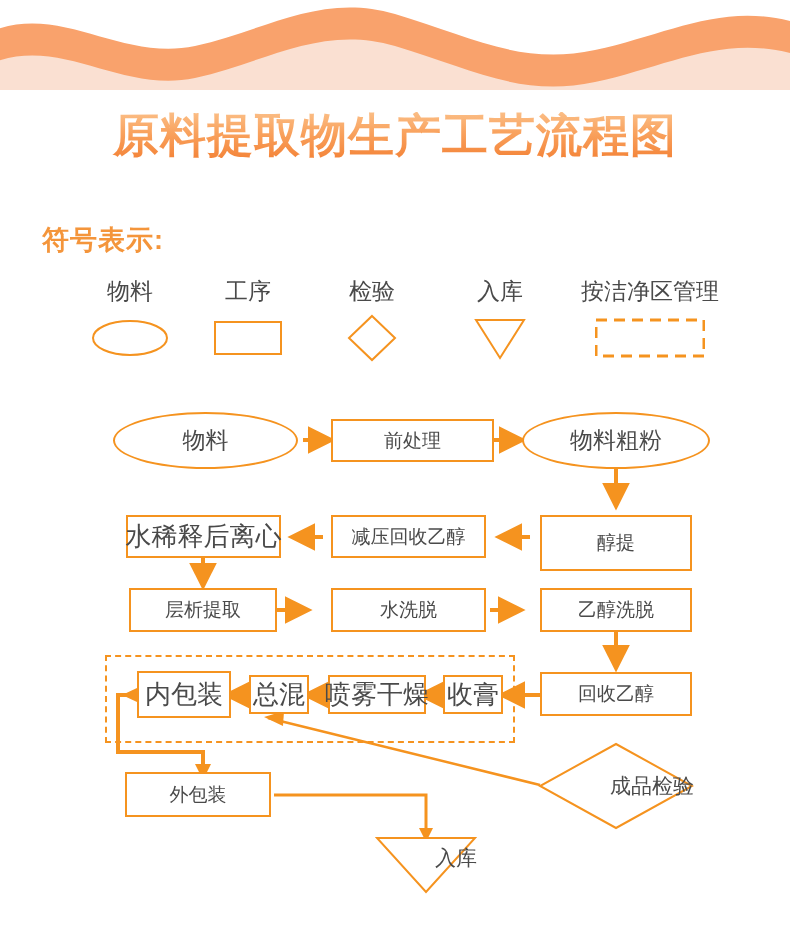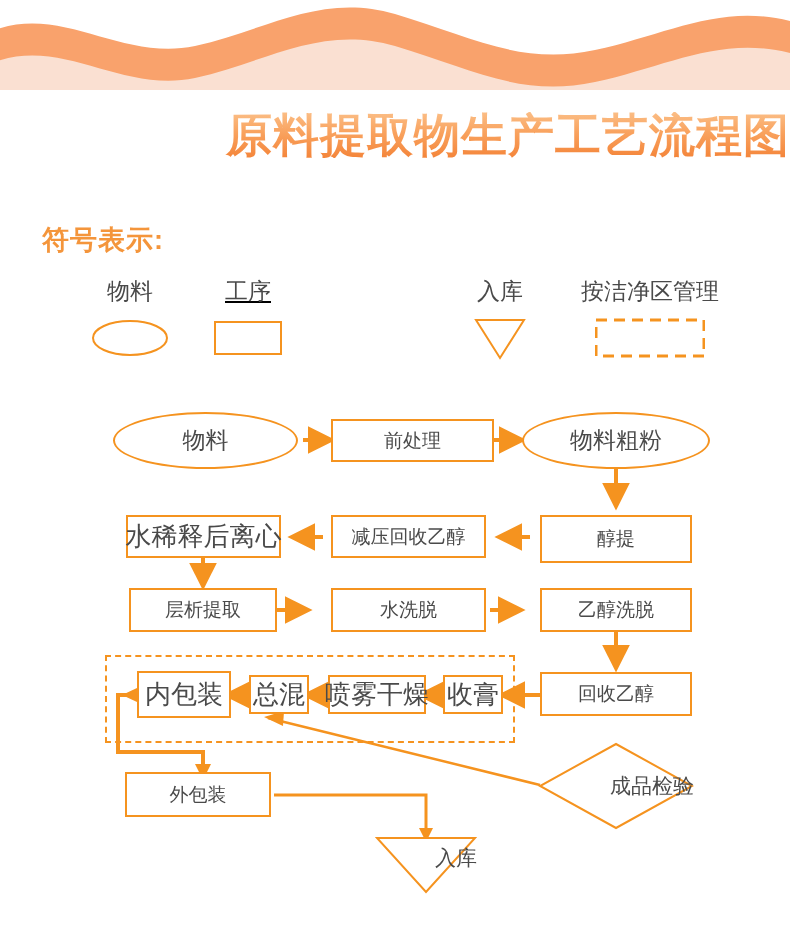--- a/index.html
+++ b/index.html
@@ -28,21 +28,21 @@
     overflow: hidden;
   }
   #wave-band svg { display: block; }
 
   
   #page-title {
     position: absolute;
     left: 0;
     top: 112px;
     width: 790px;
-    text-align: right;
+    text-align: center;
     font-size: 46px;
     font-weight: 700;
     letter-spacing: 1px;
     line-height: 1;
     background: linear-gradient(180deg, #FBBE86 0%, #F9A25E 45%, #F4853A 100%);
     -webkit-background-clip: text;
     background-clip: text;
     color: transparent;
     -webkit-text-fill-color: transparent;
   }
@@ -152,29 +152,37 @@
 
   <div class="legend-item" style="left:80px; top:279px; width:100px;">
     <div class="legend-label">物料</div>
     <div class="legend-glyph">
       <svg width="78" height="40" viewBox="0 0 78 40">
           <ellipse cx="39" cy="20" rx="37" ry="17" fill="none" stroke="#F5931F" stroke-width="2"></ellipse>
         </svg>
     </div>
   </div>
 
-  <div class="legend-item" style="left:198px; top:279px; width:100px;text-decoration:underline;">
+  <div class="legend-item" style="left:198px; top:279px; width:100px;">
     <div class="legend-label">工序</div>
     <div class="legend-glyph">
       <svg width="68" height="40" viewBox="0 0 68 40">
           <rect x="1" y="4" width="66" height="32" fill="none" stroke="#F5931F" stroke-width="2"></rect>
         </svg>
     </div>
   </div>
 
+  <div class="legend-item" style="left:322px; top:279px; width:100px;">
+    <div class="legend-label">检验</div>
+    <div class="legend-glyph">
+      <svg width="50" height="48" viewBox="0 0 50 48">
+          <polygon points="25,2 48,24 25,46 2,24" fill="none" stroke="#F5931F" stroke-width="2"></polygon>
+        </svg>
+    </div>
+  </div>
 
   <div class="legend-item" style="left:450px; top:279px; width:100px;">
     <div class="legend-label">入库</div>
     <div class="legend-glyph">
       <svg width="52" height="44" viewBox="0 0 52 44">
           <polygon points="2,4 50,4 26,42" fill="none" stroke="#F5931F" stroke-width="2"></polygon>
         </svg>
     </div>
   </div>
 
@@ -246,21 +254,21 @@
   </div>
 
   <div class="node node-rect" style="left:331px; top:419px; width:163px; height:43px;">
     <span>前处理</span>
   </div>
 
   <div class="node node-ellipse" style="left:522px; top:412px; width:188px; height:57px;">
     <span>物料粗粉</span>
   </div>
 
-  <div class="node node-rect" style="left:540px; top:515px; width:152px; height:48px;">
+  <div class="node node-rect" style="left:540px; top:515px; width:152px; height:56px;">
     <span>醇提</span>
   </div>
 
   <div class="node node-rect" style="left:331px; top:515px; width:155px; height:43px;">
     <span class="small">减压回收乙醇</span>
   </div>
 
   <div class="node node-rect small" style="left:126px; top:515px; width:155px; height:43px;">
     <span>水稀释后离心</span>
   </div>

